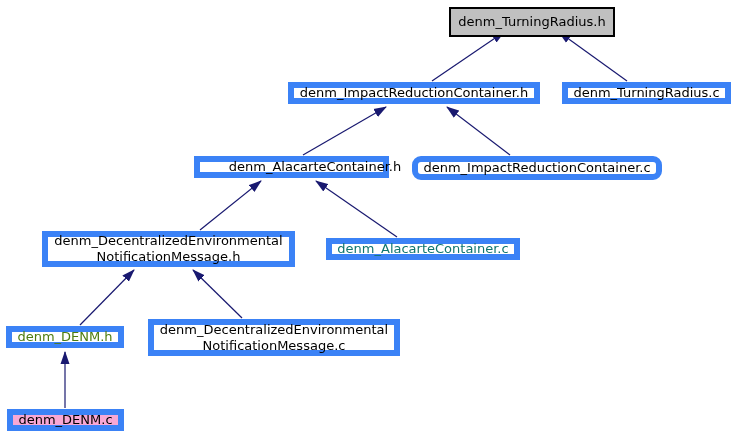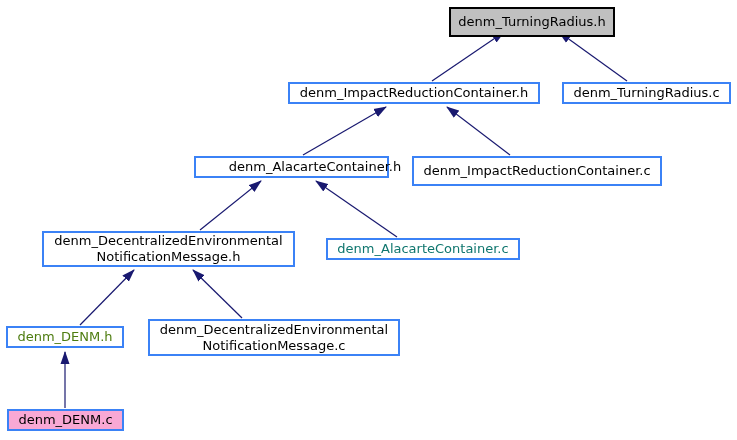--- a/index.html
+++ b/index.html
@@ -18,21 +18,21 @@
   #edges-svg {
     position: absolute;
     left: 0;
     top: 0;
     width: 737px;
     height: 440px;
   }
   .node {
     position: absolute;
     box-sizing: border-box;
-    border: 2px solid #3b82f6;
+    border: 6px solid #3b82f6;
     background: #ffffff;
     color: #000000;
     display: flex;
     align-items: center;
     justify-content: center;
     text-align: center;
     font-size: 13px;
     line-height: 16px;
     white-space: pre-line;
     cursor: pointer;
@@ -63,21 +63,21 @@
         <line x1="80" y1="325" x2="134" y2="270" stroke="#191970" stroke-width="1.2" marker-end="url(#arrowhead)"></line>
         <line x1="242" y1="318" x2="193" y2="270" stroke="#191970" stroke-width="1.2" marker-end="url(#arrowhead)"></line>
         <line x1="65" y1="408" x2="65" y2="352" stroke="#191970" stroke-width="1.2" marker-end="url(#arrowhead)"></line>
       </g>
   </svg>
   <div id="nodes-layer">
       <div class="node highlight" style="left: 449px; top: 7px; width: 166px; height: 30px; background: rgb(192, 192, 192); color: rgb(0, 0, 0);">denm_TurningRadius.h</div>
       <div class="node" style="left: 288px; top: 82px; width: 252px; height: 22px; background: rgb(255, 255, 255); color: rgb(0, 0, 0);">denm_ImpactReductionContainer.h</div>
       <div class="node" style="left: 562px; top: 82px; width: 169px; height: 22px; background: rgb(255, 255, 255); color: rgb(0, 0, 0);">denm_TurningRadius.c</div>
       <div class="node" style="left: 194px; top: 156px; width: 195px; height: 22px; background: rgb(255, 255, 255); color: rgb(0, 0, 0); padding-left: 47px;">denm_AlacarteContainer.h</div>
-      <div class="node" style="left: 412px; top: 156px; width: 250px; height: 30px; background: rgb(255, 255, 255); color: rgb(0, 0, 0);">denm_ImpactReductionContainer.c</div>
+      <div class="node" style="left: 412px; top: 156px; width: 250px; height: 24px; background: rgb(255, 255, 255); color: rgb(0, 0, 0); border-radius: 9px;">denm_ImpactReductionContainer.c</div>
       <div class="node" style="left: 42px; top: 231px; width: 253px; height: 36px; background: rgb(255, 255, 255); color: rgb(0, 0, 0);">denm_DecentralizedEnvironmental
 NotificationMessage.h</div>
       <div class="node" style="left: 326px; top: 238px; width: 194px; height: 22px; background: rgb(255, 255, 255); color: #0f766e;">denm_AlacarteContainer.c</div>
       <div class="node" style="left: 6px; top: 326px; width: 118px; height: 22px; background: rgb(255, 255, 255); color: #4d7c0f;">denm_DENM.h</div>
       <div class="node" style="left: 148px; top: 319px; width: 252px; height: 37px; background: rgb(255, 255, 255); color: rgb(0, 0, 0);">denm_DecentralizedEnvironmental
 NotificationMessage.c</div>
       <div class="node" style="left: 7px; top: 409px; width: 117px; height: 22px; background: #f9a8d4; color: rgb(0, 0, 0);">denm_DENM.c</div>
     </div>
 </div>
 

